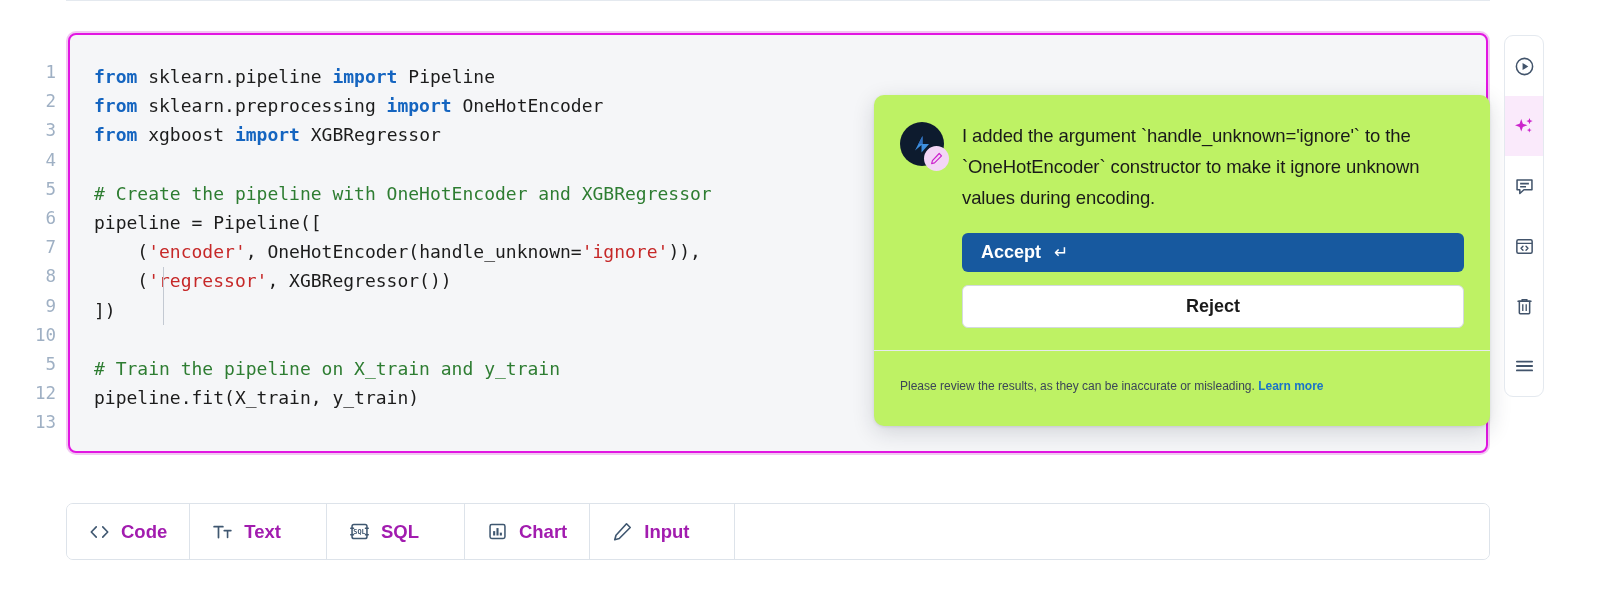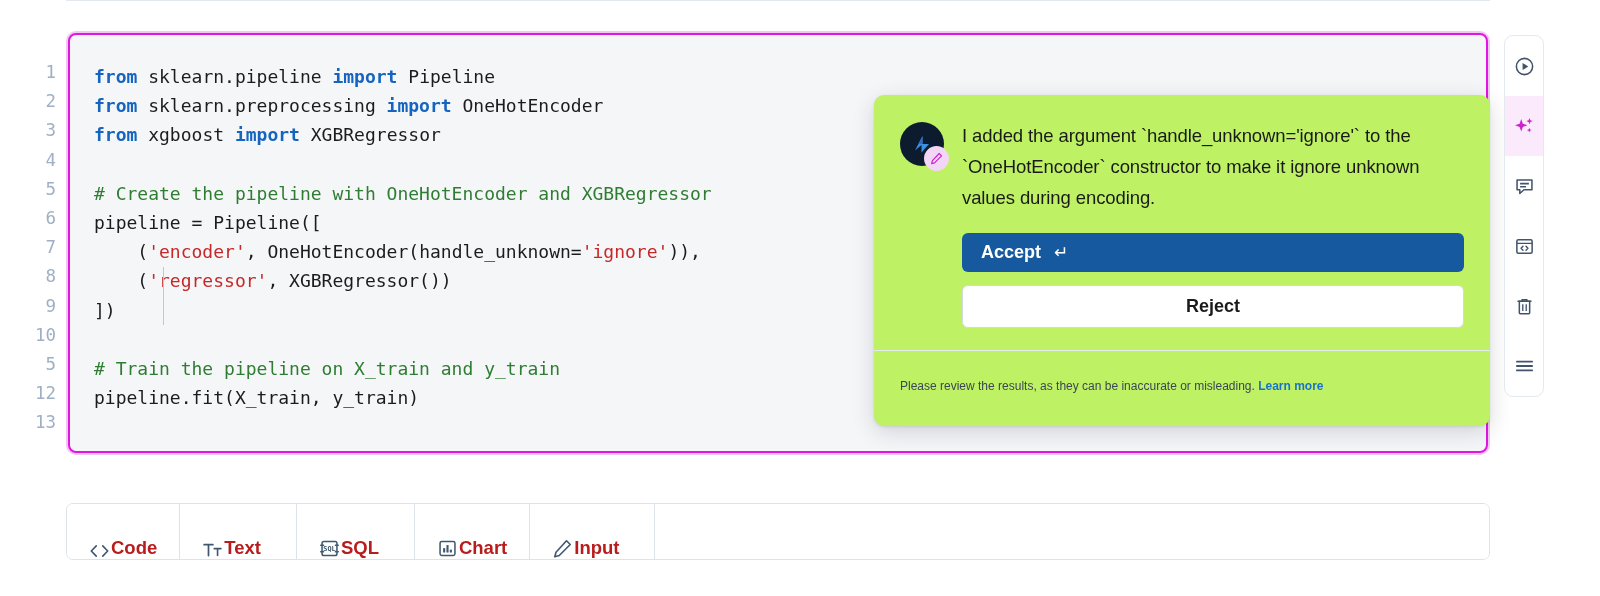--- a/index.html
+++ b/index.html
@@ -227,27 +227,27 @@
     width: 1424px;
     height: 57px;
     border: 1px solid #dde3ea;
     border-radius: 7px;
     background: #ffffff;
     display: flex;
     overflow: hidden;
   }
   .tb-btn {
     display: flex;
-    align-items: flex-end;
-    gap: 1px;
+    align-items: center;
+    gap: 11px;
     padding: 0 22px;
     border-right: 1px solid #dde3ea;
     font-size: 18.5px;
     font-weight: bold;
-    color: #b91c1c;
+    color: #a21caf;
     cursor: pointer;
     background: #ffffff;
     white-space: nowrap;
   }
   .tb-btn svg { display: block; flex: 0 0 auto; }
   .tb-caret {
     width: 0; height: 0;
     border-left: 5px solid transparent;
     border-right: 5px solid transparent;
     border-top: 6px solid #5e7characters;

